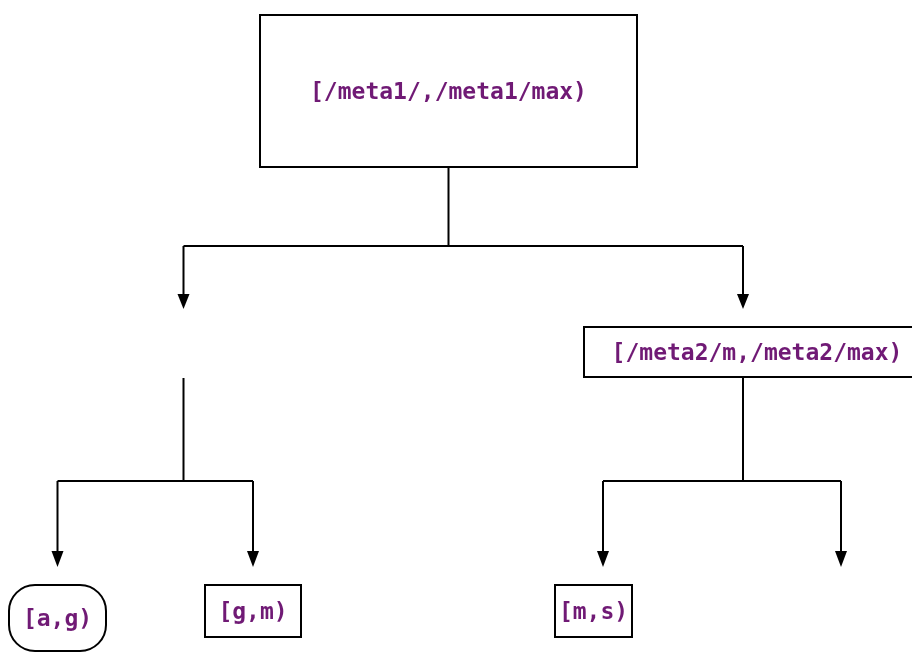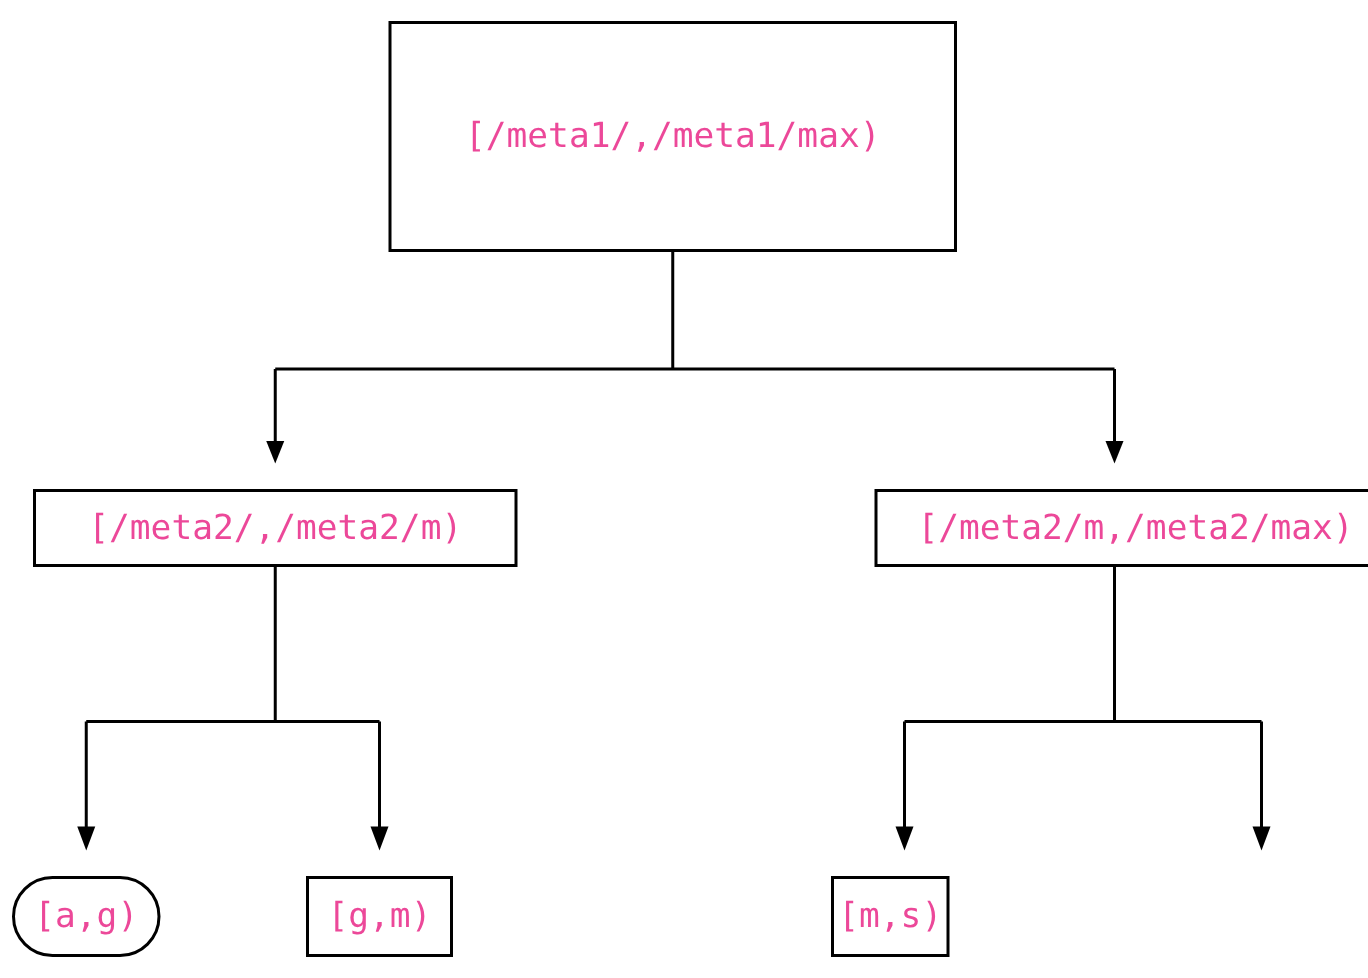--- a/index.html
+++ b/index.html
@@ -28,34 +28,34 @@
   }
   .connectors polygon {
     fill: #000000;
     stroke: none;
   }
   .node {
     position: absolute;
     box-sizing: border-box;
     border: 2px solid #000000;
     background: #ffffff;
-    color: #ec4899;
+    color: #701a75;
     display: flex;
     align-items: center;
     justify-content: center;
     font-size: 23px;
-    font-weight: normal;
+    font-weight: bold;
     white-space: nowrap;
     letter-spacing: 0;
     text-align: right;
   }
   .node-root      { left: 259px; top: 14px;  width: 379px; height: 154px; }
   .node-mid-left  { left: 22px;  top: 326px; width: 323px; height: 52px; }
   .node-mid-right { left: 583px; top: 326px; width: 348px; height: 52px; }
-  .node-leaf-ag   { left: 8px;   top: 584px; width: 99px;  height: 54px; border-radius: 27px; }
+  .node-leaf-ag   { left: 8px;   top: 584px; width: 99px;  height: 68px; border-radius: 27px; }
   .node-leaf-gm   { left: 204px; top: 584px; width: 98px;  height: 54px; }
   .node-leaf-ms   { left: 554px; top: 584px; width: 79px;  height: 54px; }
   .node-leaf-smax { left: 778px; top: 584px; width: 126px; height: 54px; }
 </style>
 </head>
 <body>
 
 <div class="canvas">
 
   <svg class="connectors" width="912" height="652" viewBox="0 0 912 652" xmlns="http://www.w3.org/2000/svg">
@@ -74,21 +74,20 @@
 
     <g>
       <path d="M743 378 V481 M603 481 H841 M603 481 V552 M841 481 V552"></path>
       <polygon points="597,551 609,551 603,567"></polygon>
       <polygon points="835,551 847,551 841,567"></polygon>
     </g>
   </svg>
 
   <div class="node node-root">[/meta1/,/meta1/max)</div>
 
-  <div class="node node-mid-left">[/meta2/,/meta2/m)</div>
 
   <div class="node node-mid-right">[/meta2/m,/meta2/max)</div>
 
   <div class="node node-leaf-ag">[a,g)</div>
 
   <div class="node node-leaf-gm">[g,m)</div>
 
   <div class="node node-leaf-ms">[m,s)</div>
 
 

